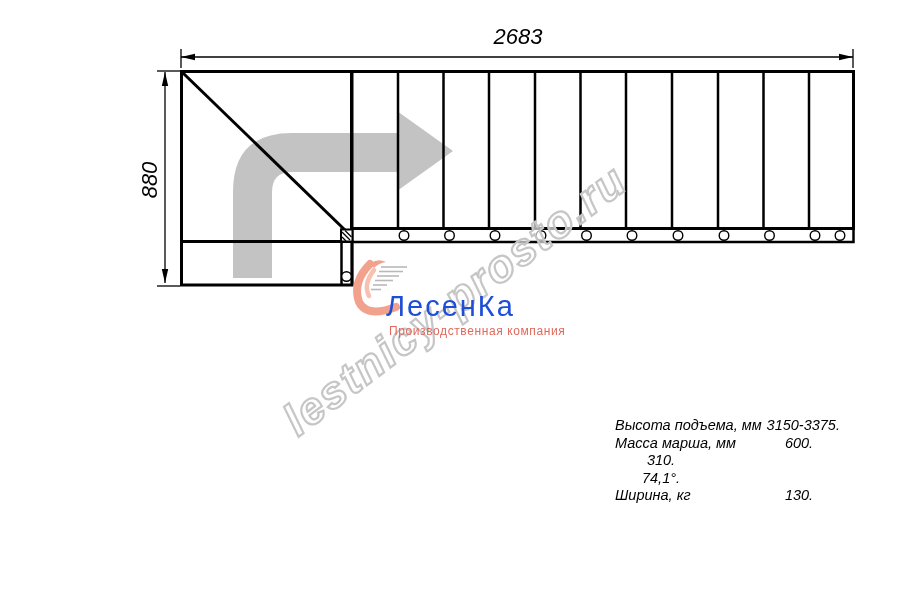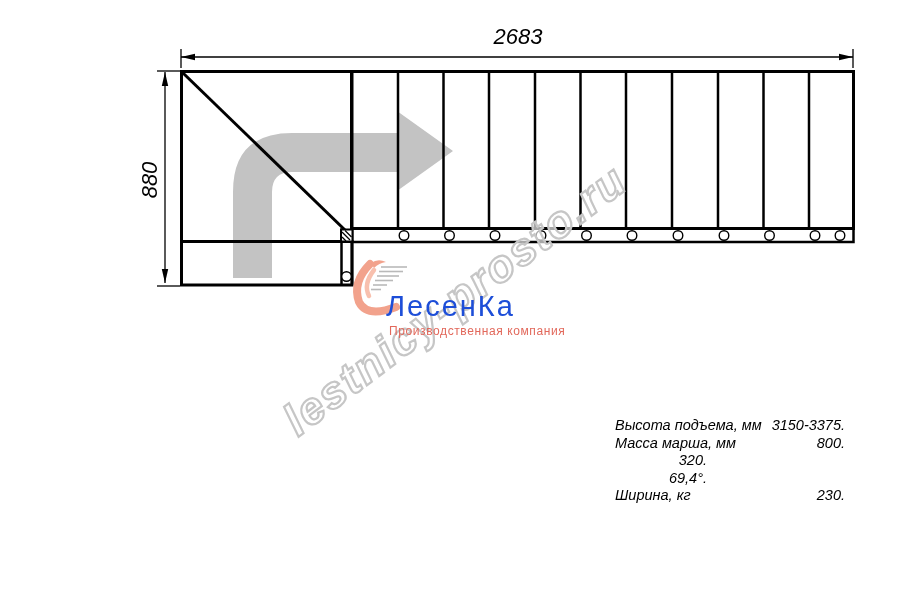--- a/index.html
+++ b/index.html
@@ -39,21 +39,21 @@
     position:absolute;left:389px;top:324px;
     font-size:12px;color:#e2685b;letter-spacing:0.6px;white-space:nowrap;
   }
   
   #spec-table{
     position:absolute;left:615px;top:417px;width:230px;
     font-style:italic;font-size:14.5px;color:#000;
   }
   .spec-row{display:flex;height:17.5px;line-height:17.5px;}
   .spec-label{flex:1;text-align:left;white-space:nowrap;}
-  .spec-value{width:92px;text-align:right;white-space:nowrap;}
+  .spec-value{width:92px;text-align:center;white-space:nowrap;}
 </style>
 </head>
 <body>
 
 <svg class="abs" style="left:0;top:0;" width="900" height="600" viewBox="0 0 900 600">
 
   <path d="M233,278 L233,192 Q233,133 292,133 L397,133 L397,111 L453,151 L397,191
            L397,172 L292,172 Q272,172 272,192 L272,278 Z" fill="#c3c3c3"></path>
 
   <g stroke="#000" fill="none" stroke-width="3">
@@ -150,25 +150,25 @@
 
 <div id="logo-subtitle">Производственная компания</div>
 
 <div id="spec-table">
   <div class="spec-row">
     <span class="spec-label">Высота подъема, мм</span>
     <span class="spec-value">3150-3375.</span>
   </div>
   <div class="spec-row">
     <span class="spec-label">Масса марша, мм</span>
-    <span class="spec-value">800.</span>
+    <span class="spec-value">600.</span>
   </div>
   <div class="spec-row">
-    <span class="spec-value">320.</span>
+    <span class="spec-value">310.</span>
   </div>
   <div class="spec-row">
-    <span class="spec-value">69,4°.</span>
+    <span class="spec-value">74,1°.</span>
   </div>
   <div class="spec-row">
     <span class="spec-label">Ширина, кг</span>
-    <span class="spec-value">230.</span>
+    <span class="spec-value">130.</span>
   </div>
 </div>
 
 </body></html>

